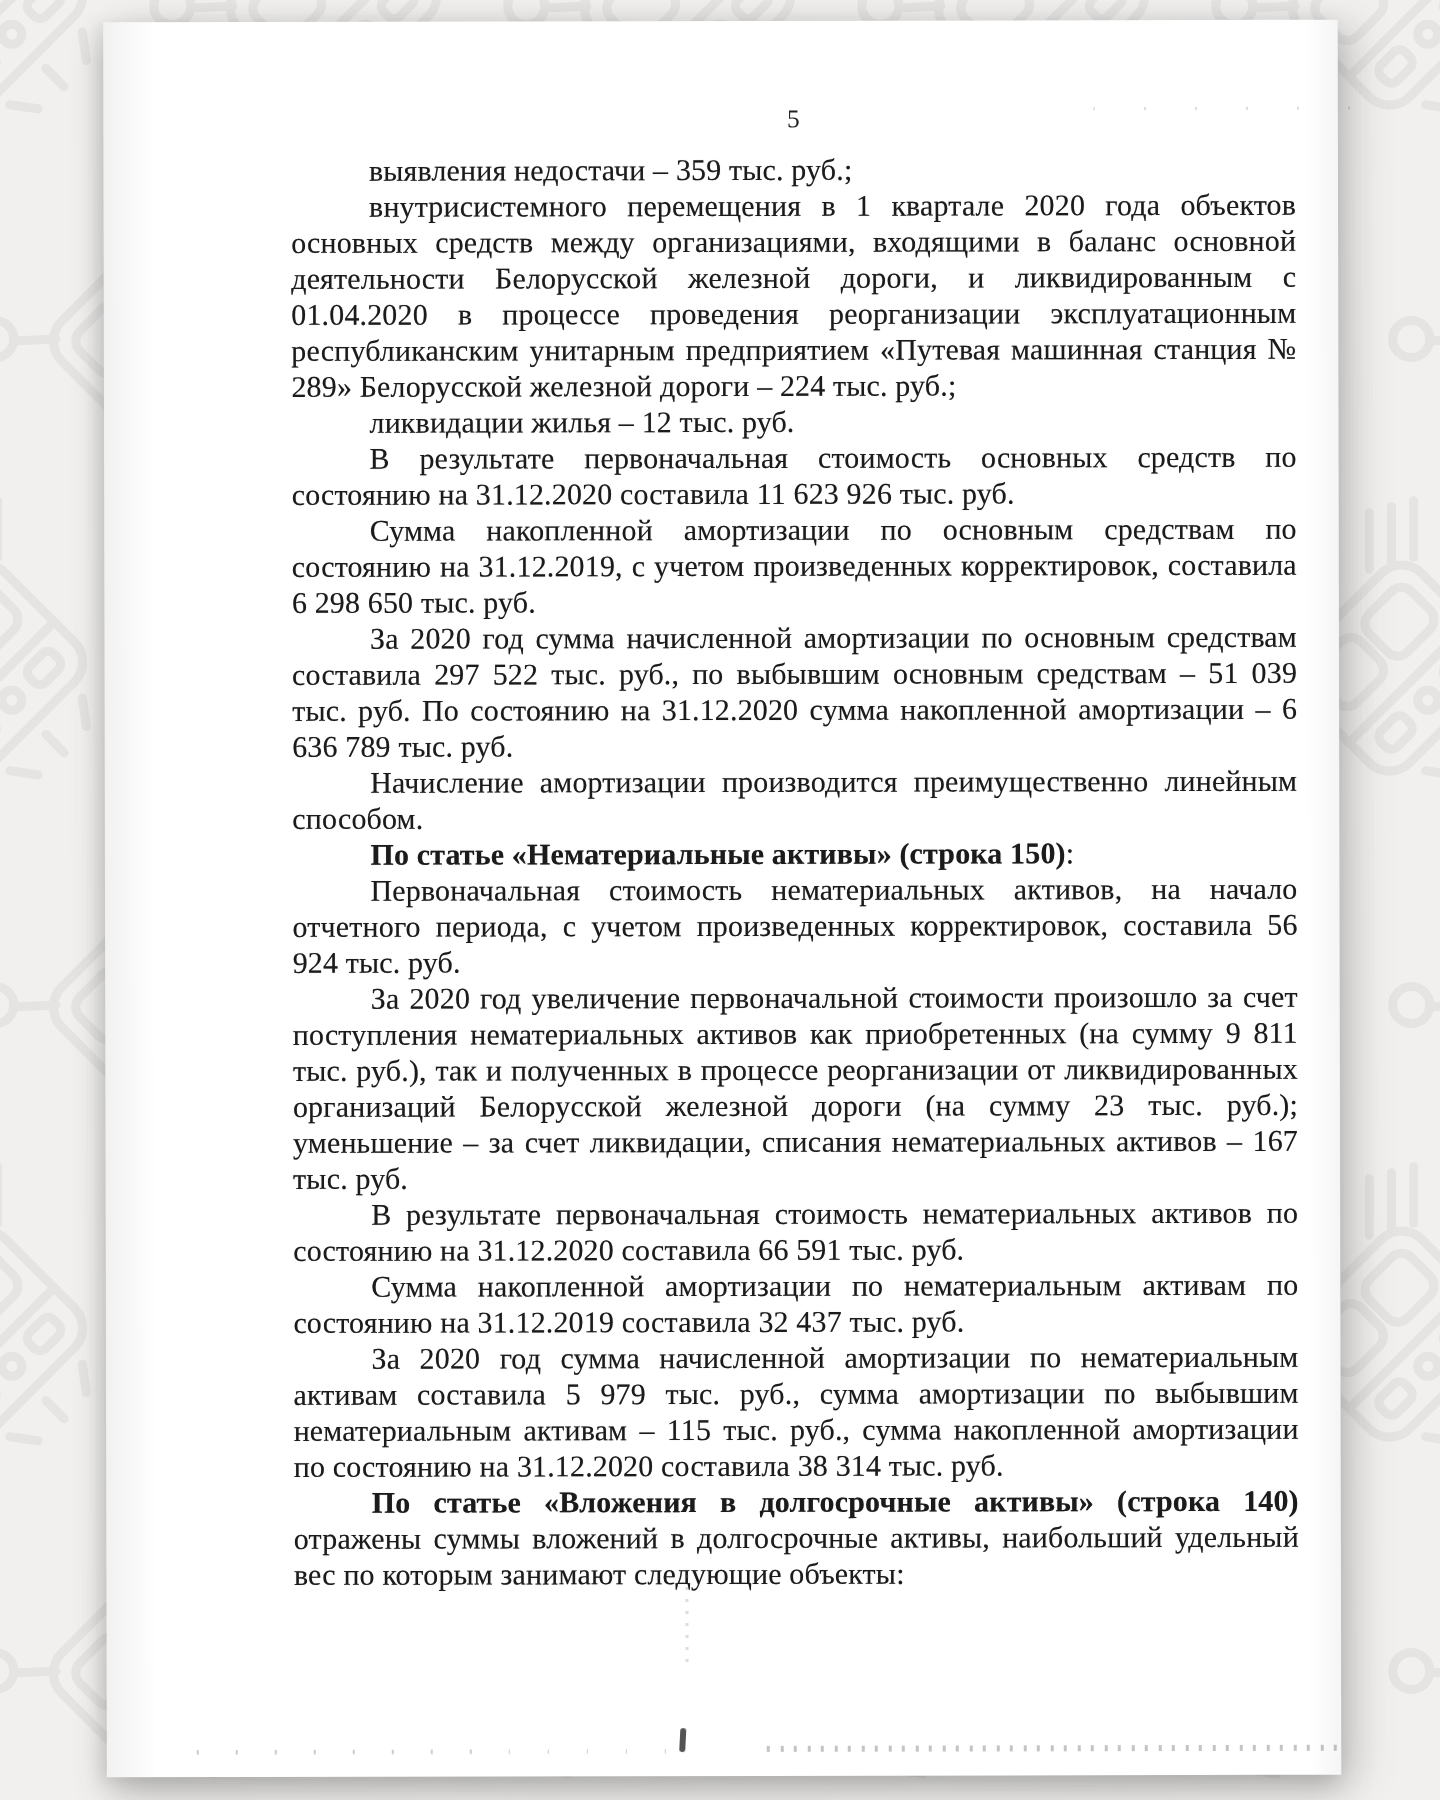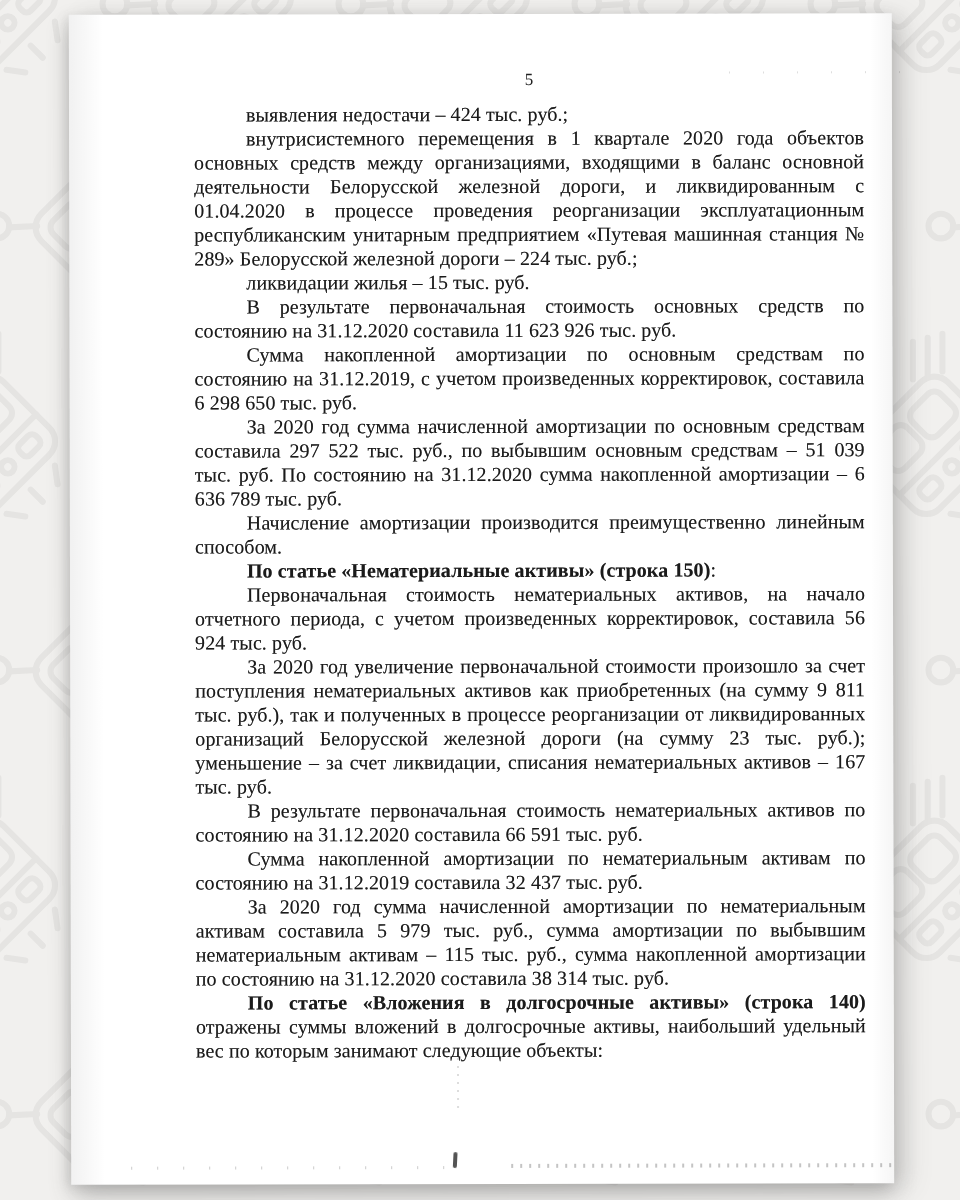--- a/index.html
+++ b/index.html
@@ -715,23 +715,23 @@
   <line x1="82" y1="28" x2="96" y2="14"></line>
   <line x1="32" y1="84" x2="38" y2="92"></line>
   <line x1="50" y1="84" x2="50" y2="93"></line>
   <line x1="68" y1="84" x2="62" y2="92"></line>
 </svg></div>
     </div>
 
   <div class="page">
     <div class="page-number">5</div>
     <div class="doc-body" id="doc-body">
-        <p class="para"><span>выявления недостачи – 424 тыс. руб.;</span></p>
+        <p class="para"><span>выявления недостачи – 359 тыс. руб.;</span></p>
         <p class="para"><span>внутрисистемного перемещения в 1 квартале 2020 года объектов основных средств между организациями, входящими в баланс основной деятельности Белорусской железной дороги, и ликвидированным с 01.04.2020 в процессе проведения реорганизации эксплуатационным республиканским унитарным предприятием «Путевая машинная станция № 289» Белорусской железной дороги – 224 тыс. руб.;</span></p>
-        <p class="para"><span>ликвидации жилья – 15 тыс. руб.</span></p>
+        <p class="para"><span>ликвидации жилья – 12 тыс. руб.</span></p>
         <p class="para"><span>В результате первоначальная стоимость основных средств по состоянию на 31.12.2020 составила 11 623 926 тыс. руб.</span></p>
         <p class="para"><span>Сумма накопленной амортизации по основным средствам по состоянию на 31.12.2019, с учетом произведенных корректировок, составила 6 298 650 тыс. руб.</span></p>
         <p class="para"><span>За 2020 год сумма начисленной амортизации по основным средствам составила 297 522 тыс. руб., по выбывшим основным средствам – 51 039 тыс. руб. По состоянию на 31.12.2020 сумма накопленной амортизации – 6 636 789 тыс. руб.</span></p>
         <p class="para"><span>Начисление амортизации производится преимущественно линейным способом.</span></p>
         <p class="para"><span class="b">По статье «Нематериальные активы» (строка 150)</span><span>:</span></p>
         <p class="para"><span>Первоначальная стоимость нематериальных активов, на начало отчетного периода, с учетом произведенных корректировок, составила 56 924 тыс. руб.</span></p>
         <p class="para"><span>За 2020 год увеличение первоначальной стоимости произошло за счет поступления нематериальных активов как приобретенных (на сумму 9 811 тыс. руб.), так и полученных в процессе реорганизации от ликвидированных организаций Белорусской железной дороги (на сумму 23 тыс. руб.); уменьшение – за счет ликвидации, списания нематериальных активов – 167 тыс. руб.</span></p>
         <p class="para"><span>В результате первоначальная стоимость нематериальных активов по состоянию на 31.12.2020 составила 66 591 тыс. руб.</span></p>
         <p class="para"><span>Сумма накопленной амортизации по нематериальным активам по состоянию на 31.12.2019 составила 32 437 тыс. руб.</span></p>
         <p class="para"><span>За 2020 год сумма начисленной амортизации по нематериальным активам составила 5 979 тыс. руб., сумма амортизации по выбывшим нематериальным активам – 115 тыс. руб., сумма накопленной амортизации по состоянию на 31.12.2020 составила 38 314 тыс. руб.</span></p>

